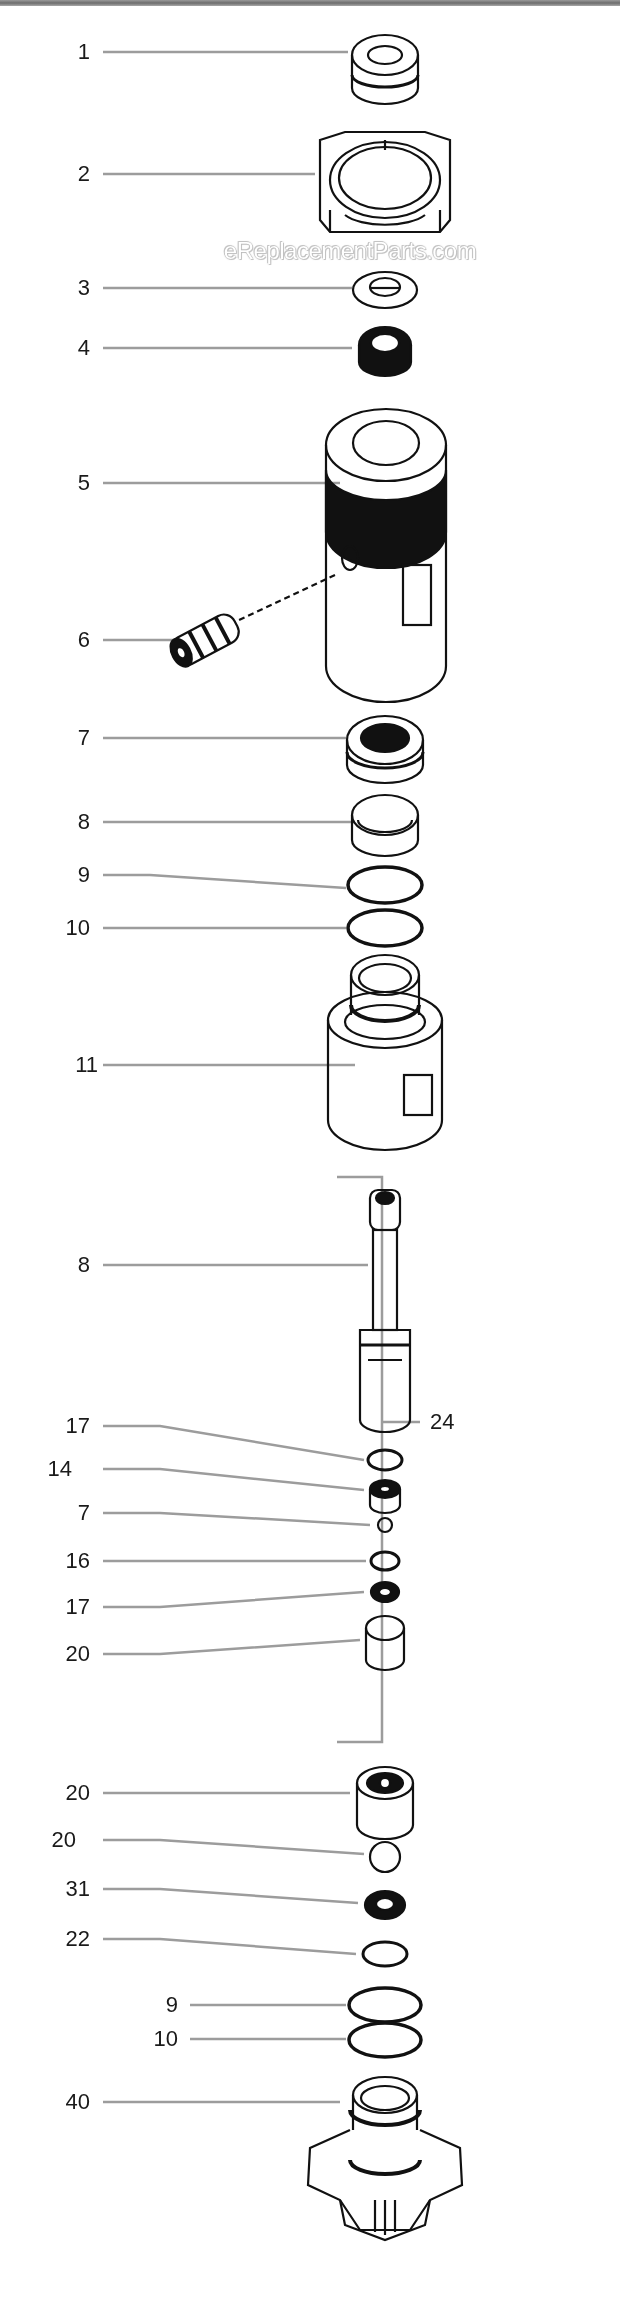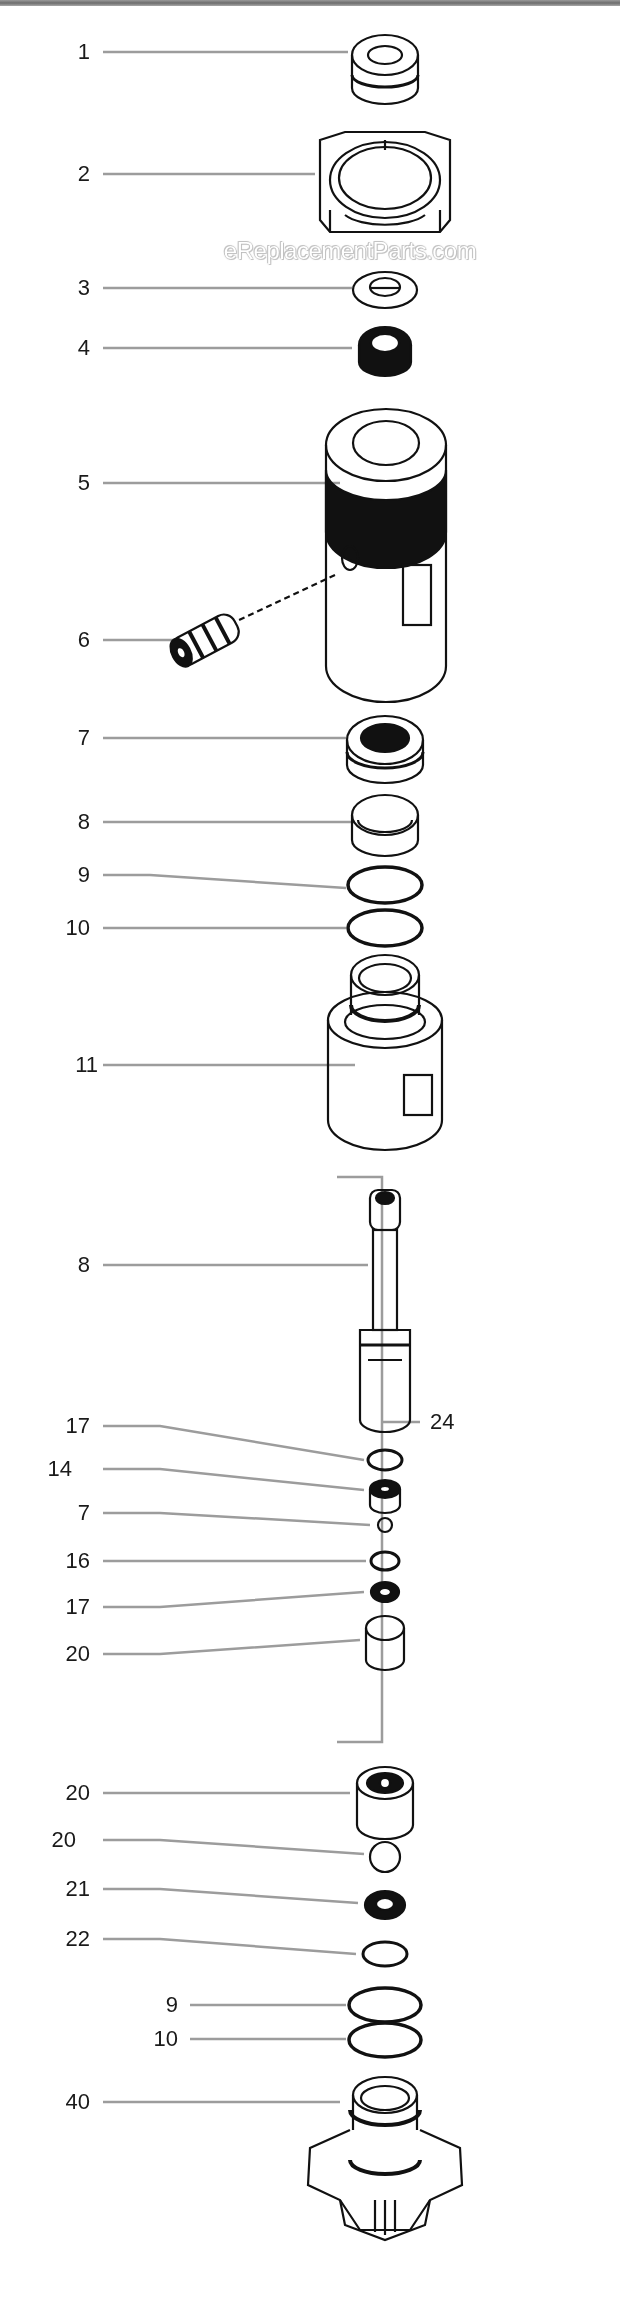--- a/index.html
+++ b/index.html
@@ -212,20 +212,20 @@
 <div class="label r" style="left:38px;top:1065px">11</div>
 <div class="label r" style="left:30px;top:1265px">8</div>
 <div class="label r" style="left:30px;top:1426px">17</div>
 <div class="label r" style="left:12px;top:1469px">14</div>
 <div class="label r" style="left:30px;top:1513px">7</div>
 <div class="label r" style="left:30px;top:1561px">16</div>
 <div class="label r" style="left:30px;top:1607px">17</div>
 <div class="label r" style="left:30px;top:1654px">20</div>
 <div class="label r" style="left:30px;top:1793px">20</div>
 <div class="label r" style="left:16px;top:1840px">20</div>
-<div class="label r" style="left:30px;top:1889px">21</div>
+<div class="label r" style="left:30px;top:1889px">31</div>
 <div class="label r" style="left:30px;top:1939px">22</div>
 <div class="label r" style="left:118px;top:2005px">9</div>
 <div class="label r" style="left:118px;top:2039px">10</div>
 <div class="label r" style="left:30px;top:2102px">40</div>
 <div class="label" style="left:430px;top:1422px">24</div>
 
 <div class="watermark">eReplacementParts.com</div>
 
 </body></html>

